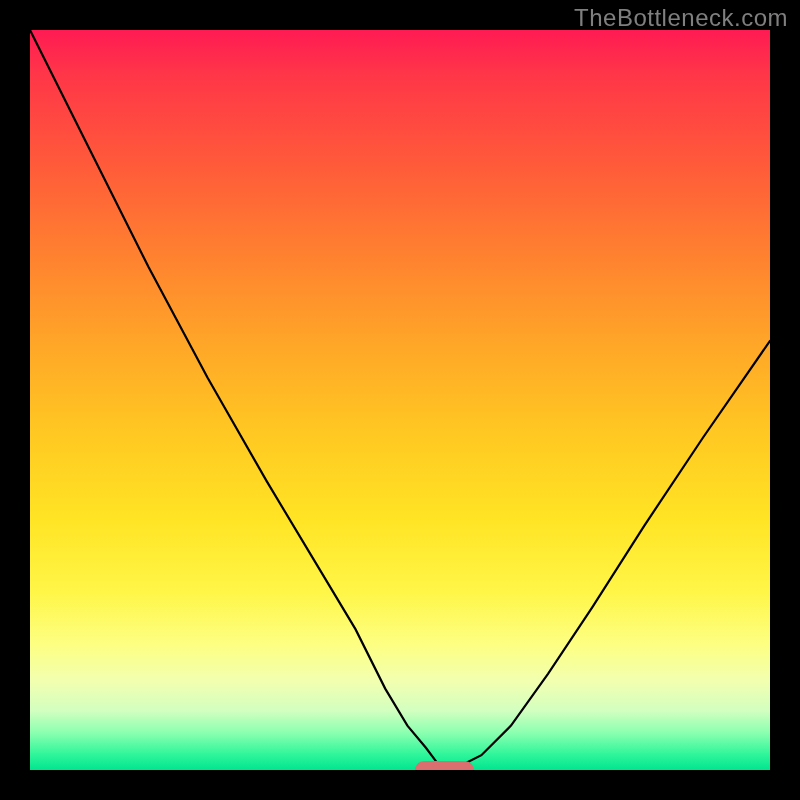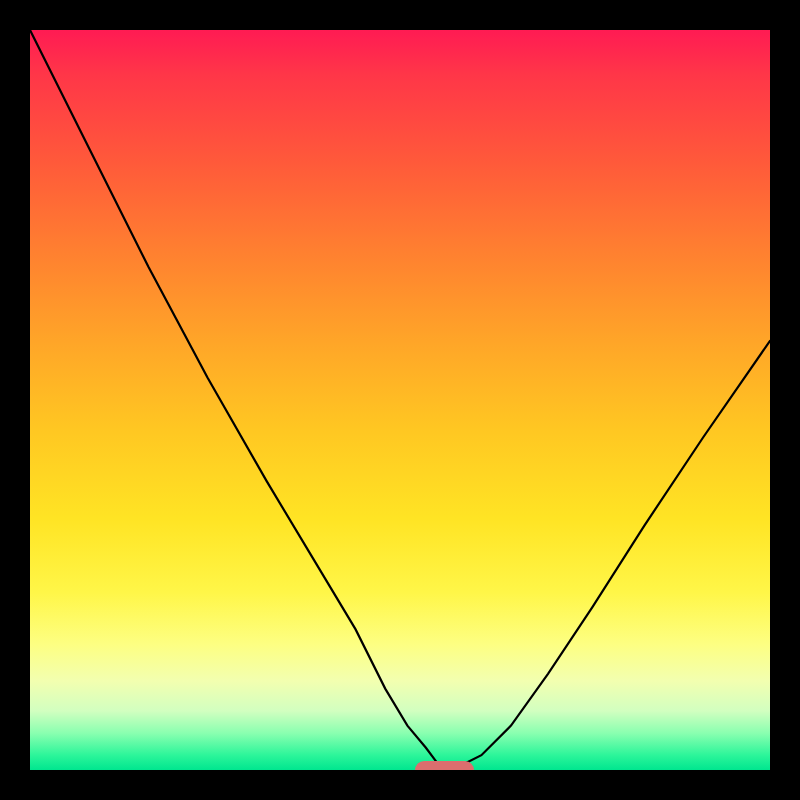--- a/index.html
+++ b/index.html
@@ -73,20 +73,21 @@
     position: absolute;
     background: #db6e6e;
     border-radius: 999px;
   }
 </style>
 </head>
 <body>
 
 <div class="frame">
 
+  <div class="watermark">TheBottleneck.com</div>
 
   <div class="plot-area">
     <div class="gradient-bg"></div>
 
     <svg class="curve" viewBox="0 0 740 740" preserveAspectRatio="none">
       <path id="path-left" d="M0.0 0.0 L59.2 118.4 L118.4 236.8 L177.6 347.8 L236.8 451.4 L281.2 525.4 L325.6 599.4 L355.2 658.6 L377.4 695.6 L395.9 717.8 L407.0 732.6 L414.4 740.0"></path>
       <path id="path-right" d="M414.4 740.0 L429.2 736.3 L451.4 725.2 L481.0 695.6 L518.0 643.8 L562.4 577.2 L614.2 495.8 L673.4 407.0 L740.0 310.8"></path>
     </svg>
 
     <div class="marker" id="min-marker" style="width: 59.2px; height: 17.76px; left: 384.8px; bottom: -8.88px; background: rgb(219, 110, 110);"></div>

